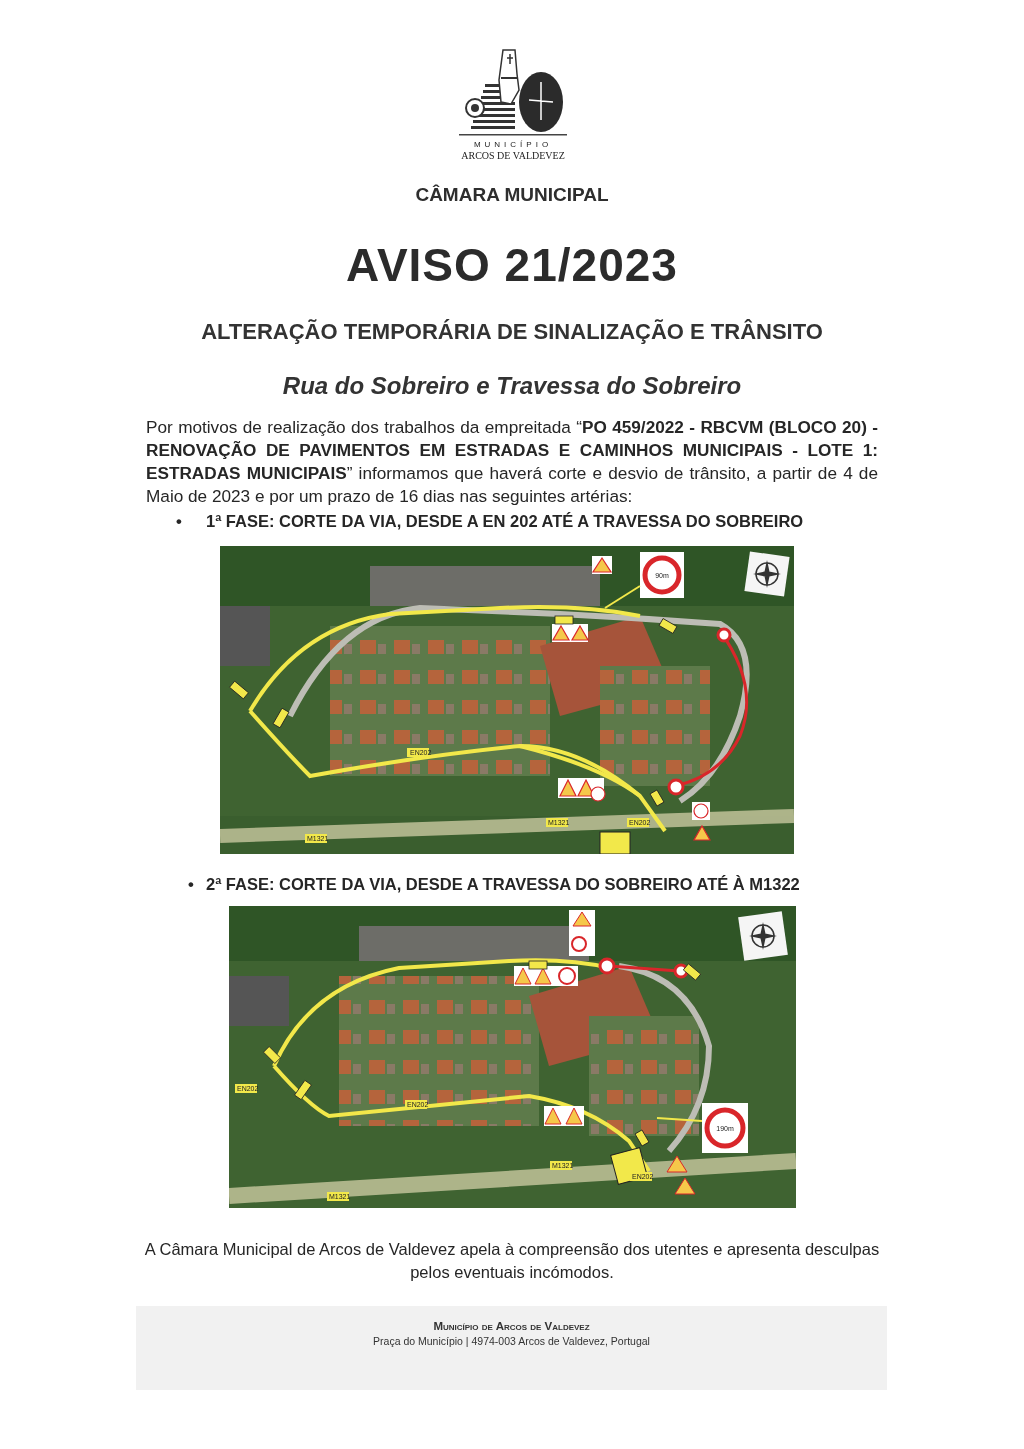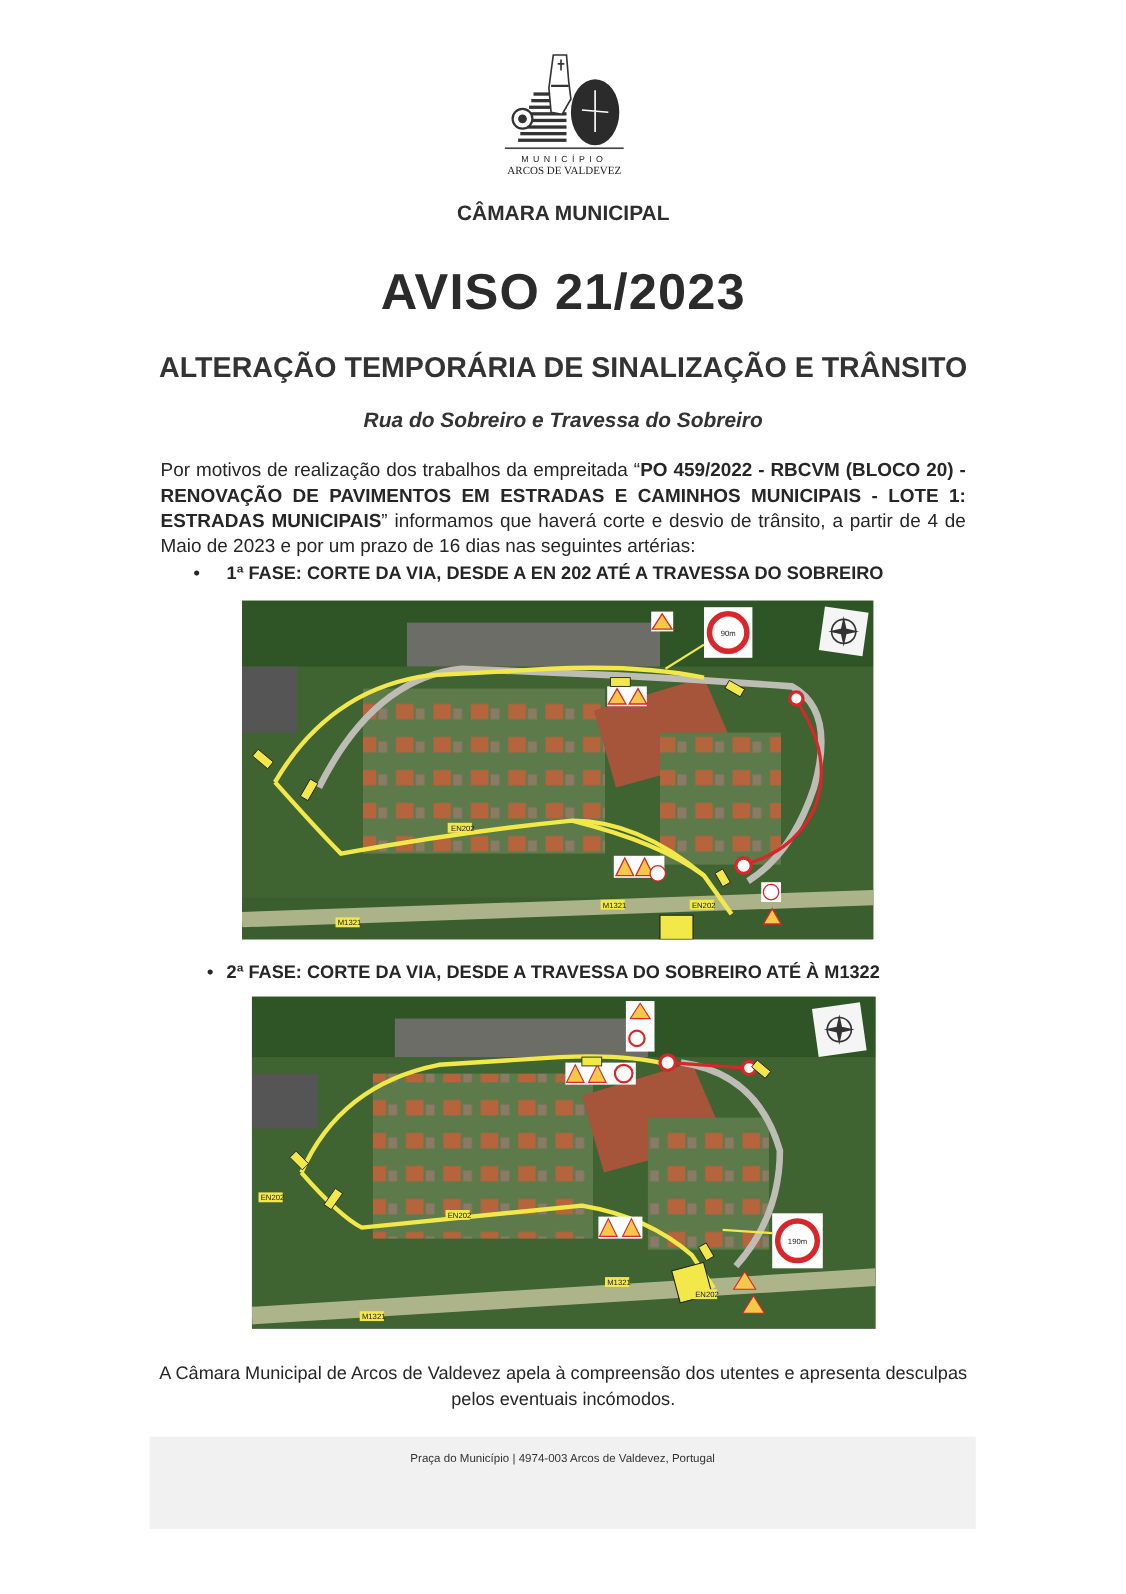--- a/index.html
+++ b/index.html
@@ -5,22 +5,22 @@
   * { box-sizing: border-box; margin: 0; padding: 0; }
   html, body { width: 1024px; height: 1449px; background: #ffffff; overflow: hidden; }
   body { font-family: "Liberation Sans", sans-serif; color: #2a2a2a; position: relative; }
 
   .logo { position: absolute; left: 455px; top: 44px; width: 116px; height: 118px; }
   .logo-caption1 { position: absolute; left: 0; width: 116px; top: 96px; text-align: center; font-family: Liberation Sans, sans-serif; font-size: 8px; letter-spacing: 4px; color: #222; }
   .logo-caption2 { position: absolute; left: 0; width: 116px; top: 106px; text-align: center; font-family: "Liberation Serif", serif; font-size: 10px; color: #222; }
 
   .org { position: absolute; top: 184px; left: 0; width: 1024px; text-align: center; font-size: 19px; font-weight: bold; color: #2e2e2e; }
   .title { position: absolute; top: 238px; left: 0; width: 1024px; text-align: center; font-size: 46px; font-weight: bold; color: #2b2b2b; letter-spacing: 1px; }
-  .subtitle { position: absolute; top: 319px; left: 0; width: 1024px; text-align: center; font-size: 26px; font-weight: bold; color: #333; }
-  .streets { position: absolute; top: 372px; left: 0; width: 1024px; text-align: center; font-size: 19px; font-weight: bold; font-style: italic; color: #333; }
+  .subtitle { position: absolute; top: 319px; left: 0; width: 1024px; text-align: center; font-size: 22px; font-weight: bold; color: #333; }
+  .streets { position: absolute; top: 372px; left: 0; width: 1024px; text-align: center; font-size: 24px; font-weight: bold; font-style: italic; color: #333; }
 
   .body-text { position: absolute; top: 416px; left: 146px; width: 732px; font-size: 17.2px; line-height: 23px; text-align: justify; color: #262626; }
   .body-text b { font-weight: bold; }
 
   .bullet { position: absolute; left: 176px; font-size: 16.5px; font-weight: bold; color: #262626; }
   .bullet .dot { display: inline-block; width: 30px; }
   .bullet1 { top: 512px; }
   .bullet2 { top: 875px; text-align: center; }
 
   .map { position: absolute; overflow: hidden; background: #4a6b3a; }
@@ -224,14 +224,15 @@
       <text x="403" y="273">EN202</text>
       <rect x="176" y="194" width="22" height="9" fill="#f2e84a"></rect>
       <text x="178" y="201">EN202</text>
     </g>
   </svg>
 </div>
 
 <div class="closing">A Câmara Municipal de Arcos de Valdevez apela à compreensão dos utentes e apresenta desculpas pelos eventuais incómodos.</div>
 
 <div class="footer">
+  <div class="fname">Município de Arcos de Valdevez</div>
   <div>Praça do Município | 4974-003  Arcos de Valdevez, Portugal</div>
 </div>
 
 </body></html>

